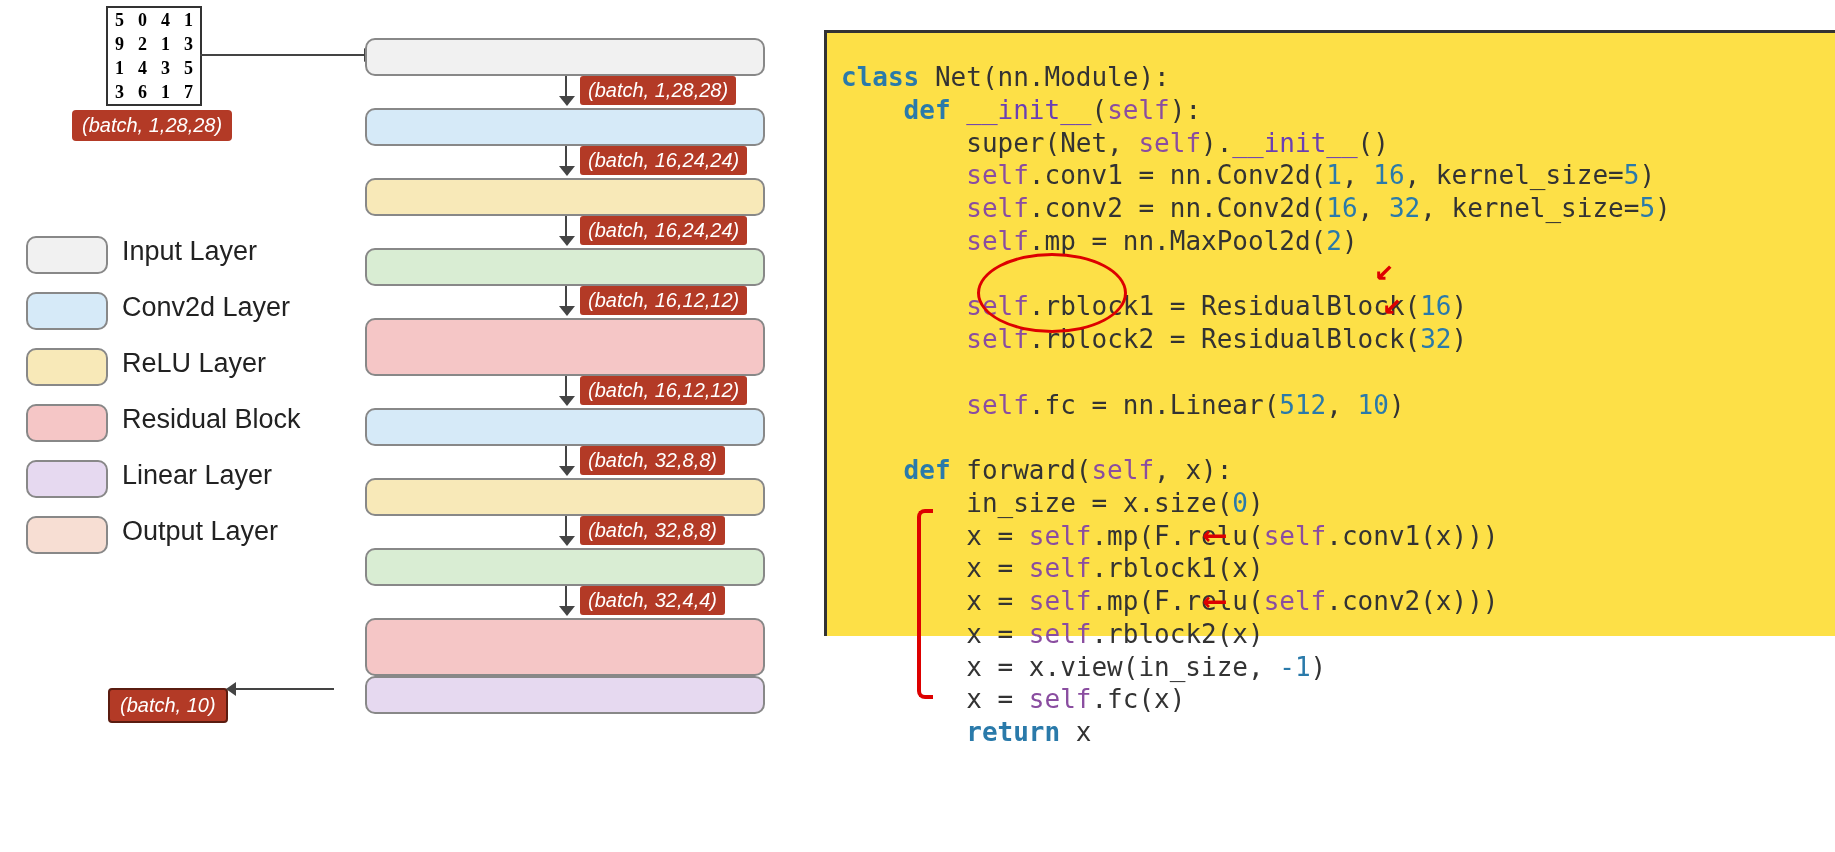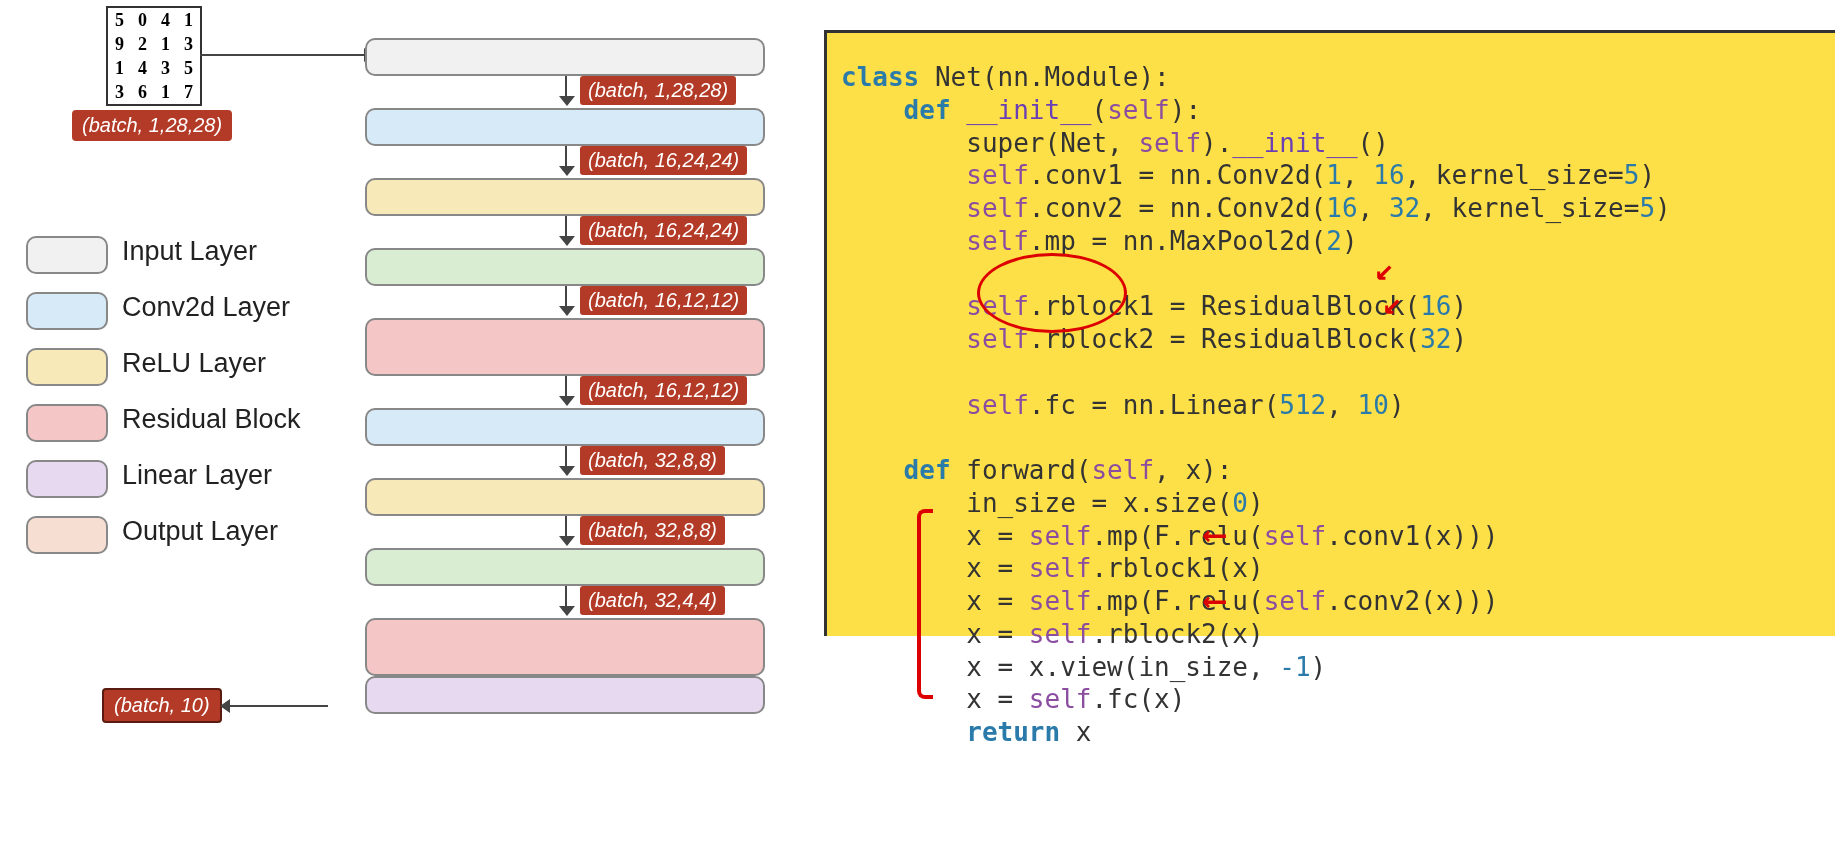--- a/index.html
+++ b/index.html
@@ -18,21 +18,21 @@
 .c-linear{background:#e6d9f0}
 .c-resid{background:#f5c6c6}
 .c-output{background:#f7ded3}
 .diagram{position:absolute;left:365px;top:38px}
 .layer-box{width:400px;height:38px;border:2px solid #888;border-radius:10px;margin-bottom:0}
 .shape-label{background:#b33a26;color:#fff;padding:3px 8px;font-style:italic;font-size:20px;border-radius:3px;display:inline-block}
 .arrow-down{display:flex;justify-content:center;align-items:center;height:32px;position:relative}
 .arrow-down::before{content:'';position:absolute;left:200px;top:0;width:2px;height:24px;background:#444}
 .arrow-down::after{content:'';position:absolute;left:194px;top:20px;border-left:8px solid transparent;border-right:8px solid transparent;border-top:10px solid #444}
 .arrow-down .shape-label{position:absolute;left:215px;top:0}
-.output-row{position:absolute;left:102px;top:688px;display:flex;align-items:center}
+.output-row{position:absolute;left:108px;top:688px;display:flex;}
 .output-badge{background:#b33a26;color:#fff;padding:4px 10px;font-style:italic;font-size:20px;border:2px solid #5a1c10;border-radius:4px}
 .arrow-left{width:100px;height:2px;background:#444;margin:0 6px;position:relative}
 .arrow-left::after{content:'';position:absolute;left:-8px;top:-6px;border-top:7px solid transparent;border-bottom:7px solid transparent;border-right:10px solid #444}
 .code-panel{position:absolute;left:824px;top:30px;width:1011px;height:606px;border:3px solid #333;border-right:none;border-bottom:none;background:#fde047;padding:28px 10px 10px 14px;font-family:'Courier New',monospace;font-size:26px;line-height:1.26;color:#333}
 .kw{color:#2a7aaa;font-weight:bold}
 .fn{color:#6a3fb5}
 .slf{color:#8a4da0}
 .num{color:#2a7aaa}
 .annot{position:absolute;pointer-events:none}
 .circle-annot{border:3px solid #d00;border-radius:50%;width:150px;height:80px}

